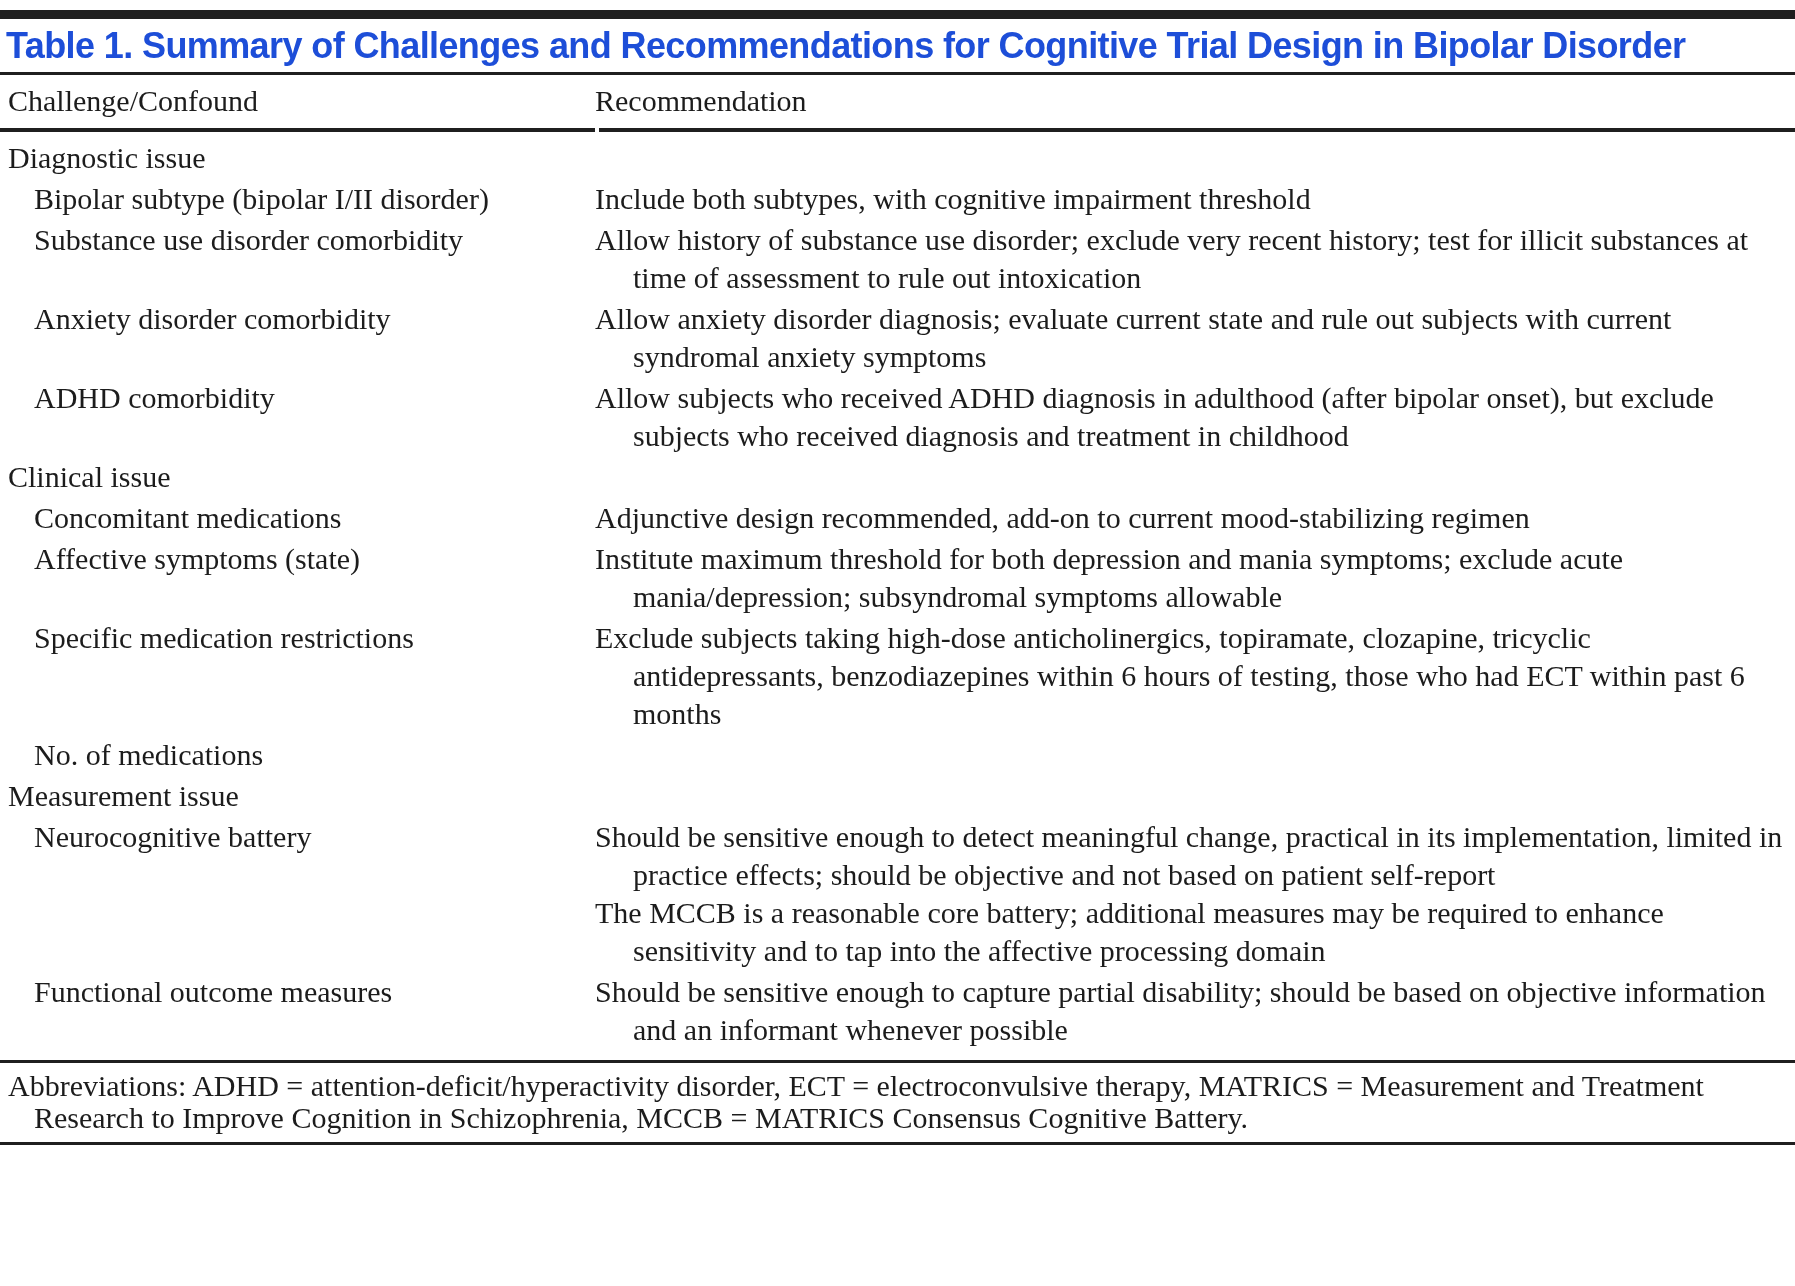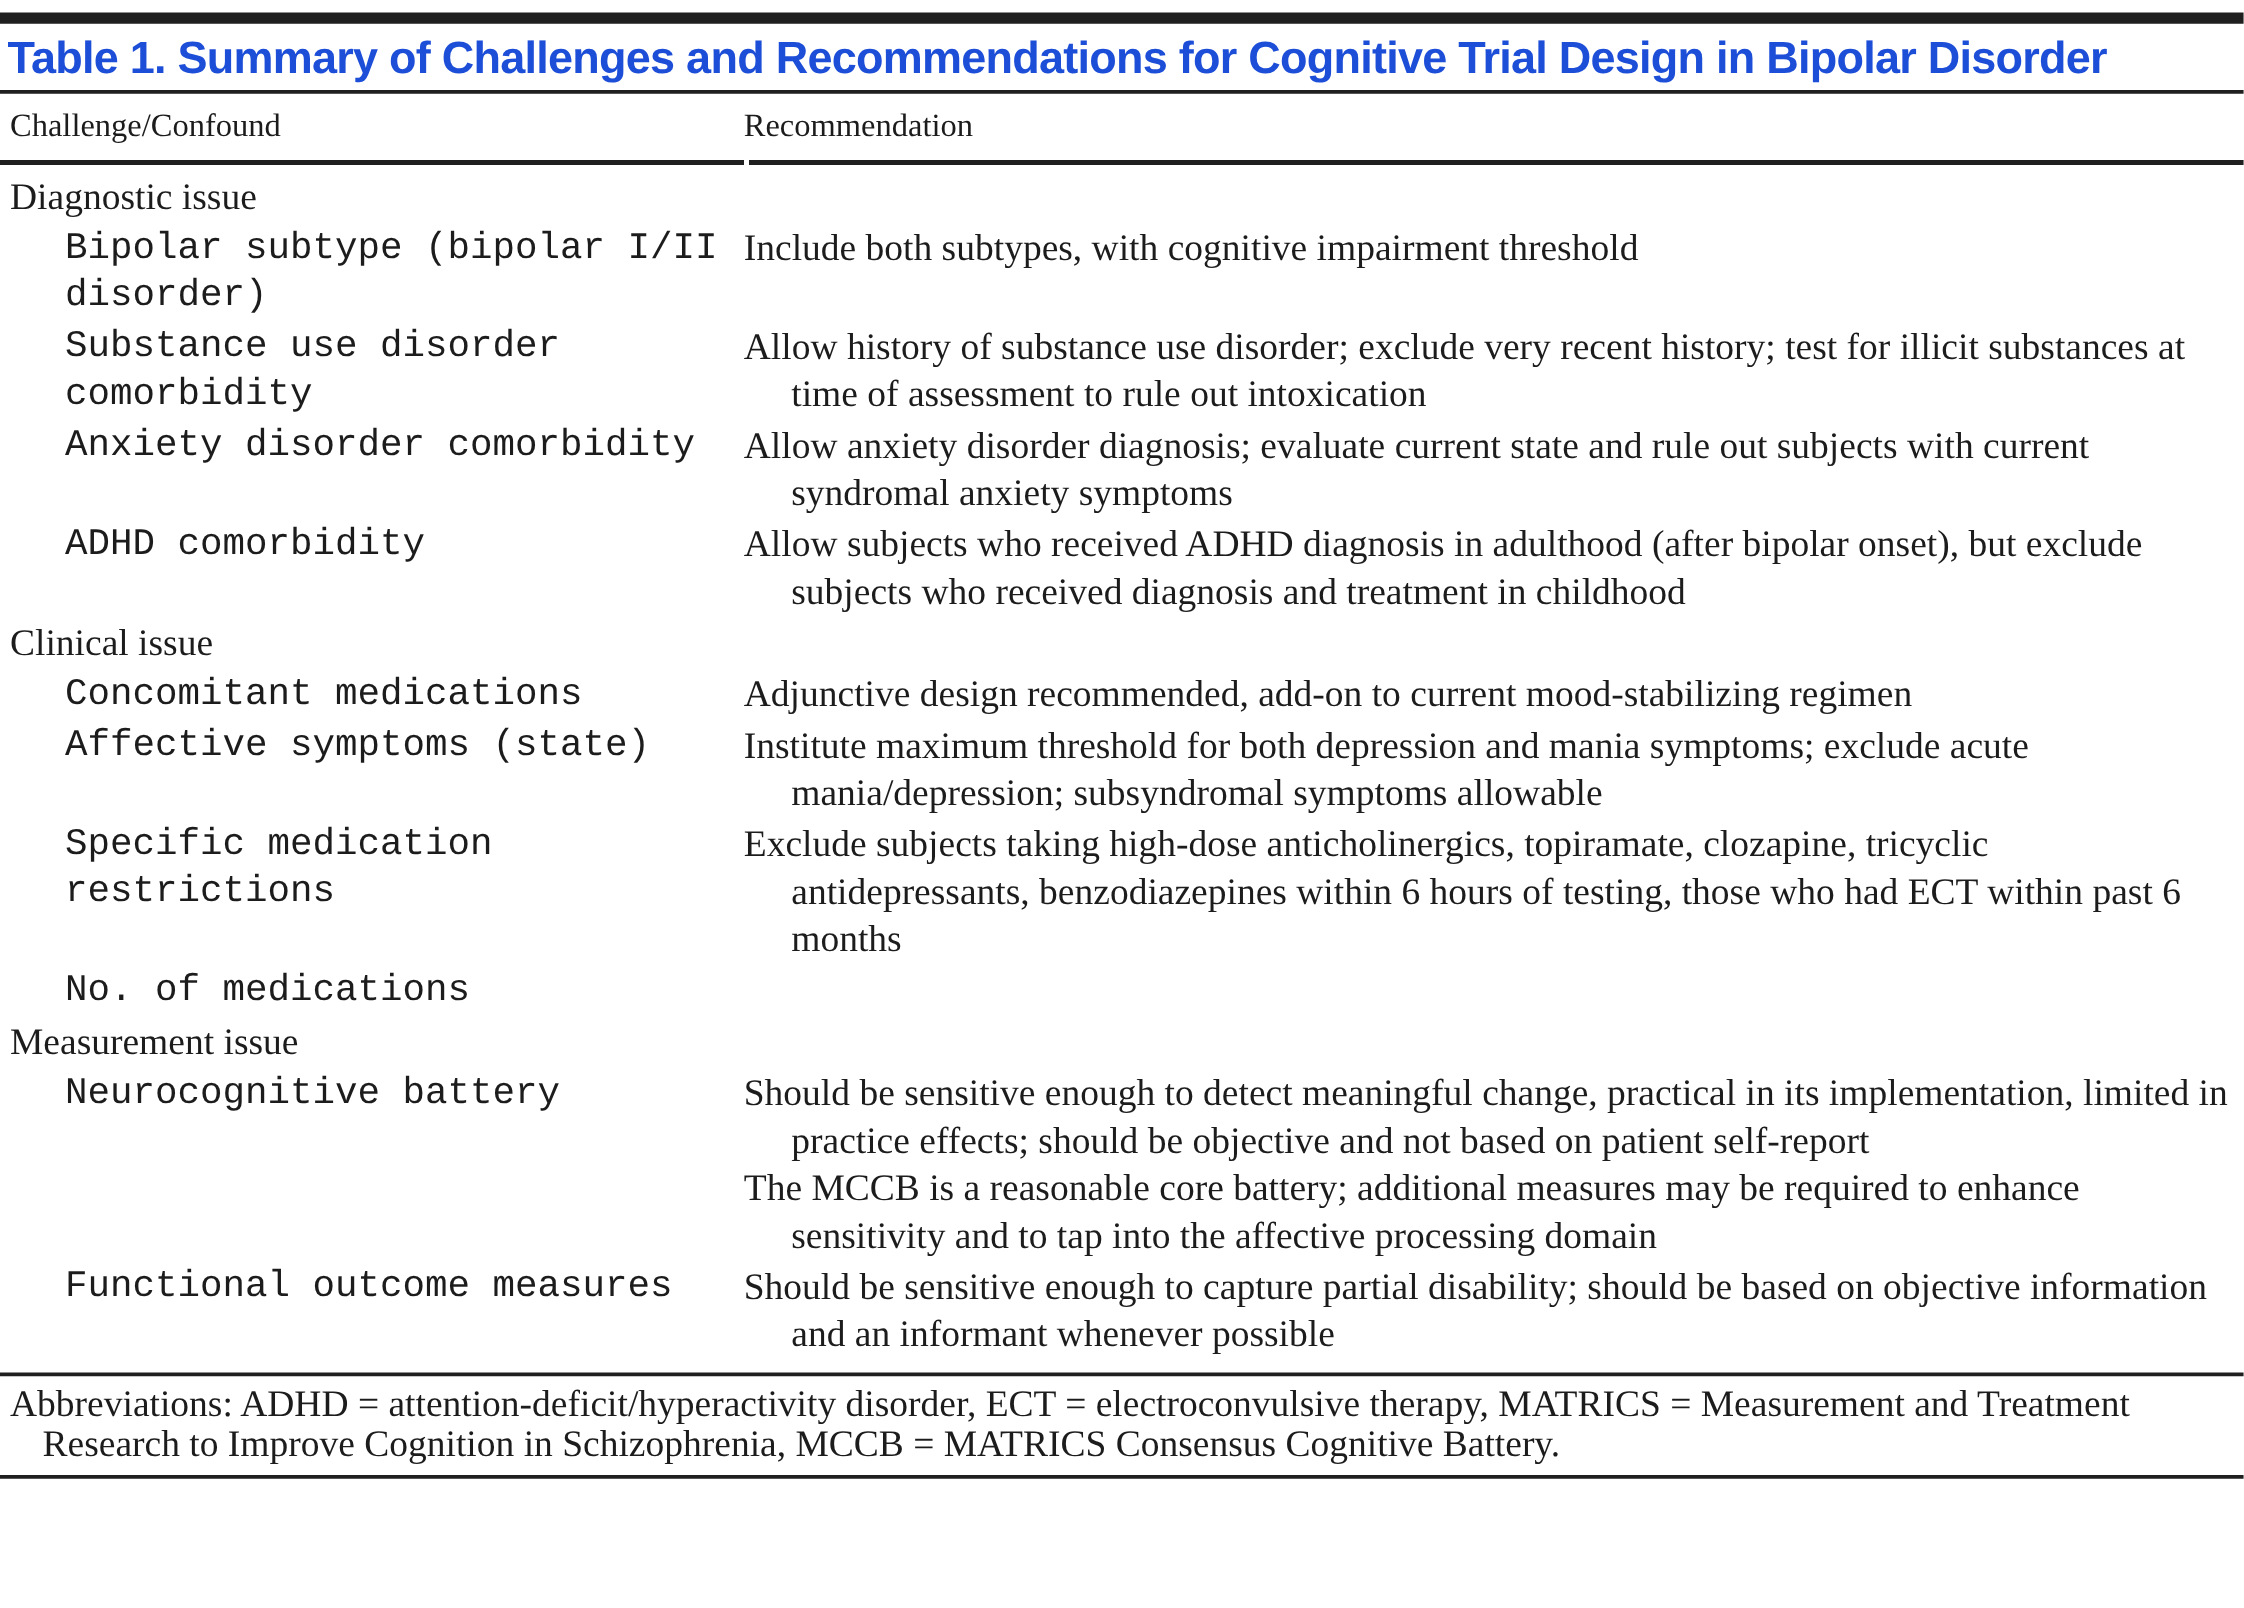--- a/index.html
+++ b/index.html
@@ -29,21 +29,21 @@
     line-height: 44px;
     margin: 5px 8px 4px 6px;
     white-space: nowrap;
   }
   .rule-title {
     height: 3px;
     background: #1f1f1f;
   }
   .col-heads {
     display: flex;
-    font-size: 26px;
+    font-size: 30px;
     line-height: 36px;
     padding: 8px 0 9px 0;
   }
   .col-heads .c1 {
     width: 595px;
     box-sizing: border-box;
     padding-left: 8px;
     flex: none;
   }
   .col-heads .c2 {
@@ -66,24 +66,23 @@
     padding-left: 8px;
     margin: 0 0 3px 0;
   }
   .row {
     display: flex;
     margin: 0 0 3px 0;
   }
   .cell-challenge {
     width: 595px;
     box-sizing: border-box;
-    padding-left: 52px;
+    padding-left: 34px;
     padding-right: 10px;
     flex: none;
-    font-family: Liberation Mono, monospace;
   }
   .cell-rec {
     flex: 1;
     padding-right: 6px;
   }
   .rec-par {
     padding-left: 38px;
     text-indent: -38px;
   }
   .rule-foot-top {

